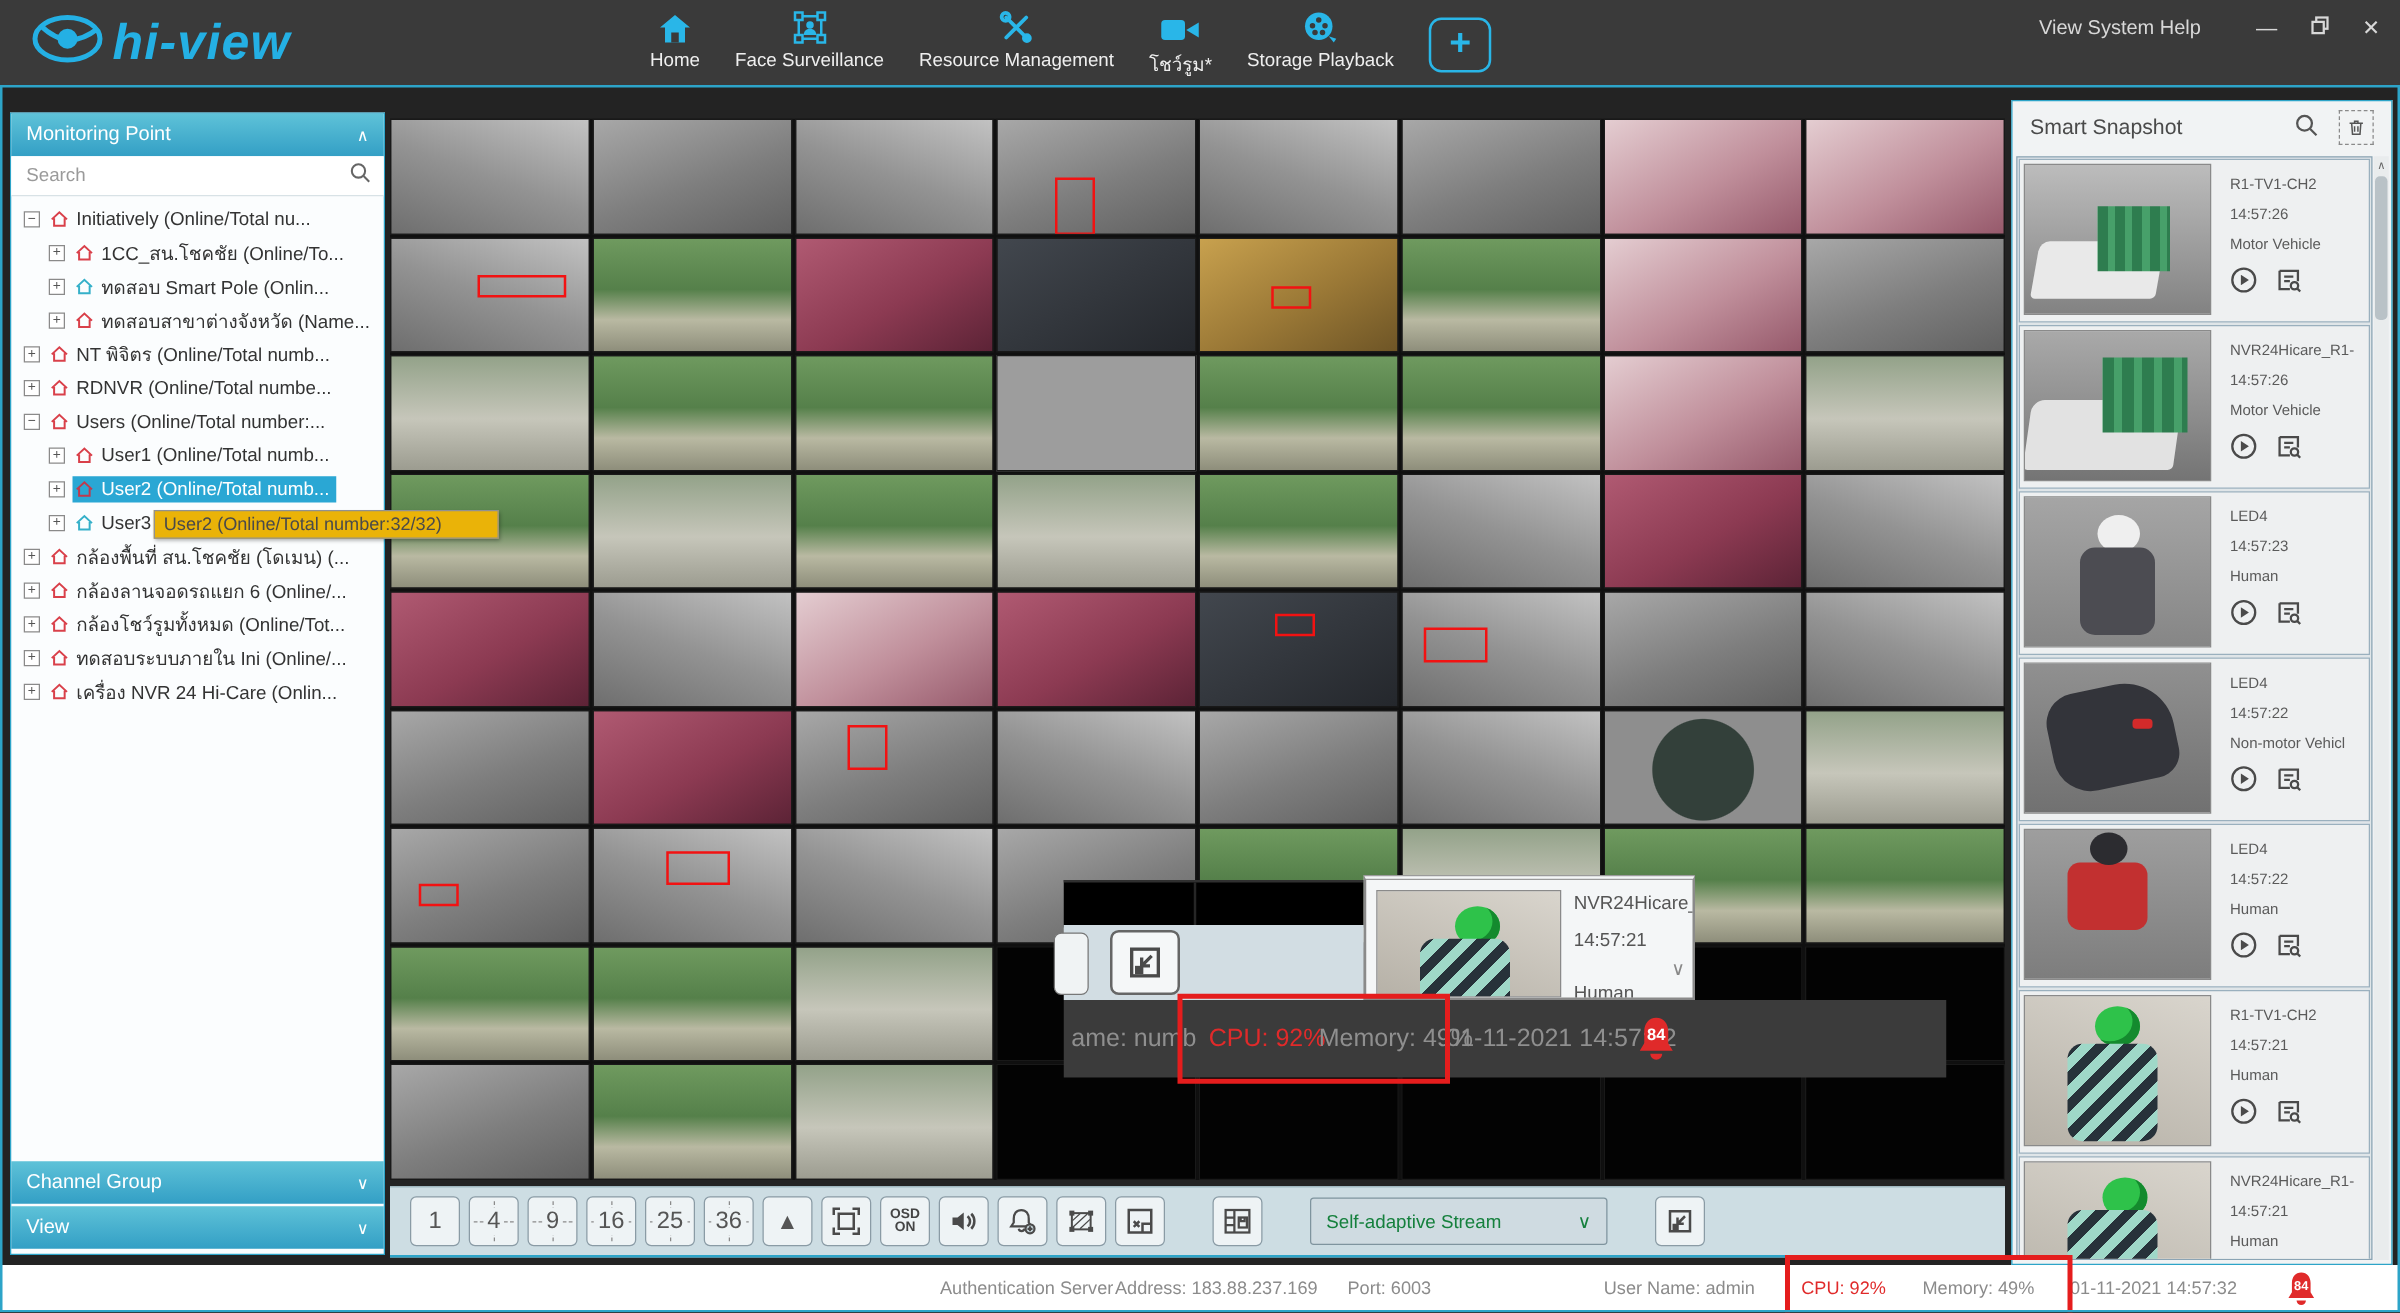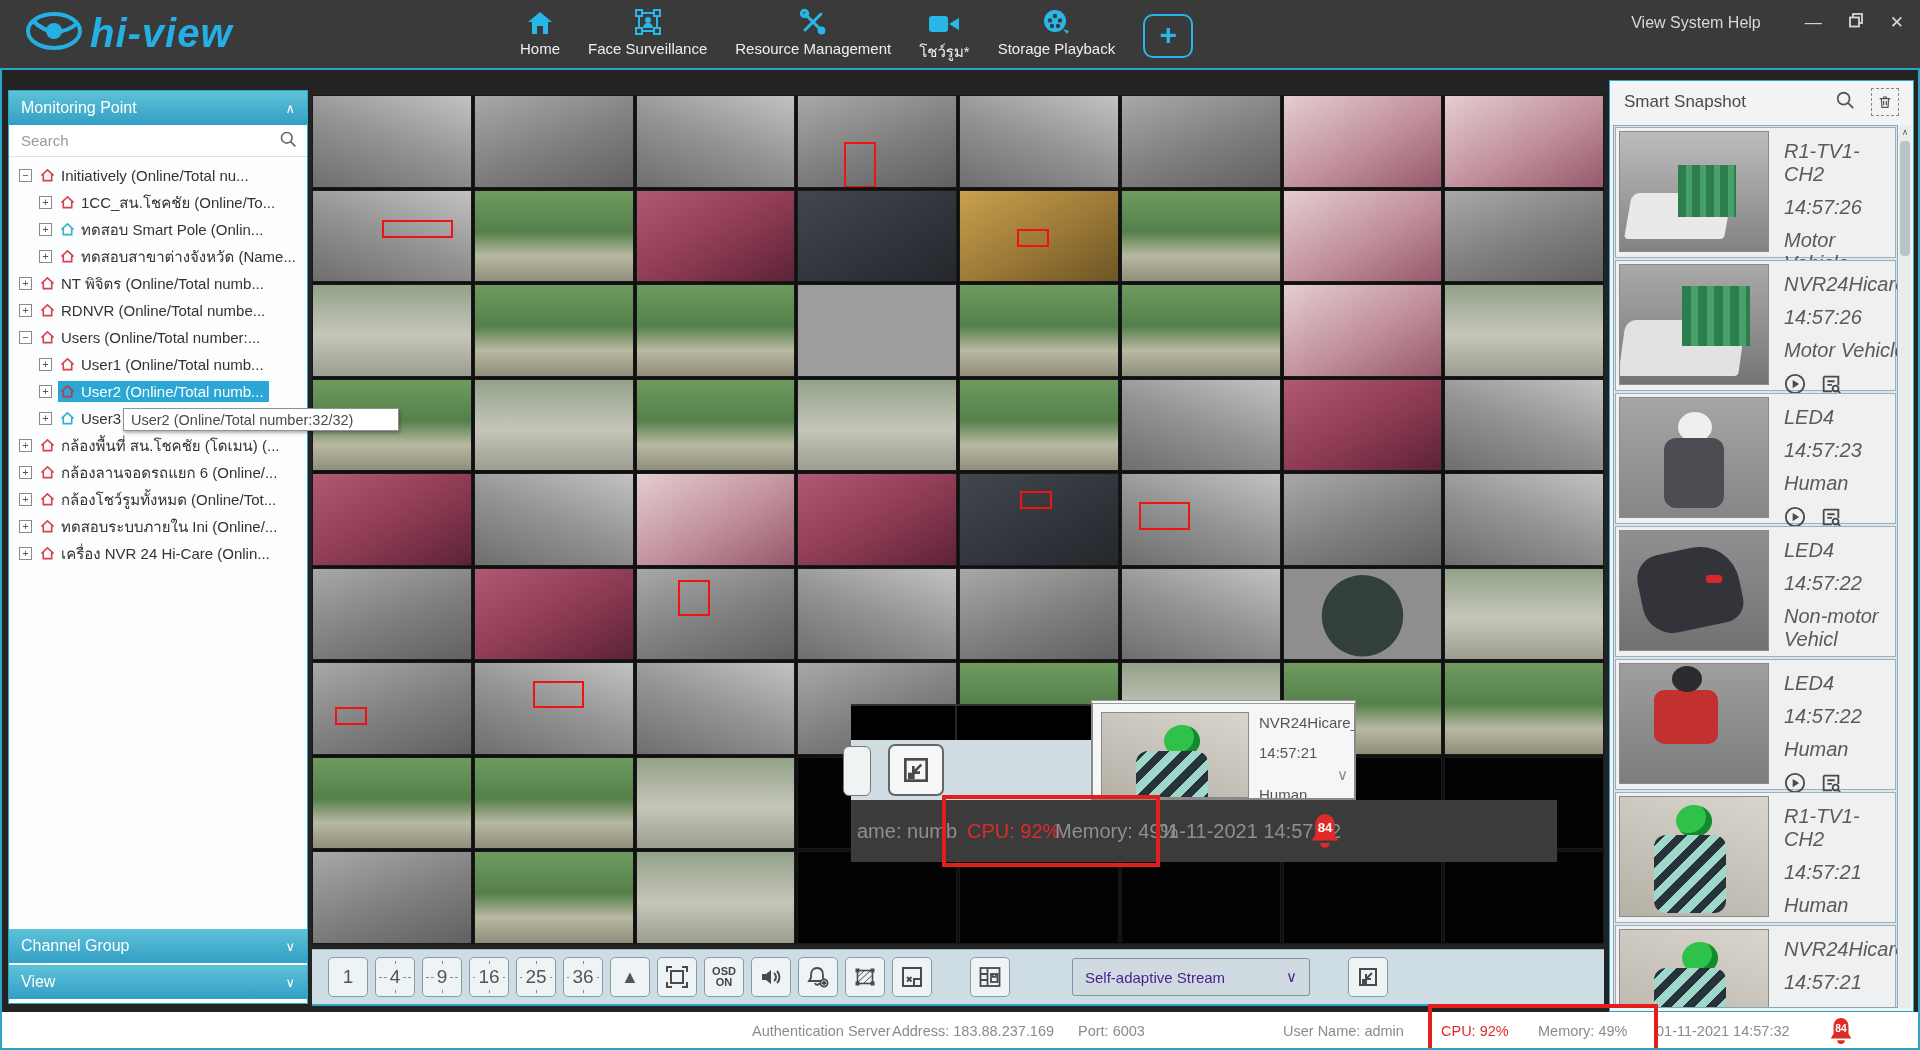--- a/index.html
+++ b/index.html
@@ -29,21 +29,21 @@
   .tree-row{display:flex;align-items:center;height:27px;font-size:15px;color:#333;white-space:nowrap;cursor:pointer;}
   .exp{width:11px;height:11px;border:1px solid #8a8a8a;background:#fff;font-size:11px;line-height:10px;
        text-align:center;color:#555;margin-right:6px;flex:none;}
   .hl{display:flex;align-items:center;gap:6px;padding:2px 5px 2px 2px;overflow:hidden;}
   .home{display:flex;flex:none;}
   .home-red{color:#d9404a;}.home-cyan{color:#35b0c9;}
   .tlab{overflow:hidden;text-overflow:ellipsis;}
   .tree-row.sel .hl{background:#2aa7d4;}
   .tree-row.sel .tlab{color:#fff;}
   .tree-row.sel .home{color:#c0394d;}
-  .tooltip{position:absolute;left:123px;top:408px;width:276px;height:23px;background:#ffffff;border:1px solid #919191;
+  .tooltip{position:absolute;left:123px;top:408px;width:276px;height:23px;background:#eab308;border:1px solid #919191;
            box-shadow:1px 2px 3px rgba(0,0,0,.3);font-size:14.5px;color:#4a4a4a;line-height:22px;padding-left:7px;
            z-index:60;white-space:nowrap;box-sizing:border-box;}
   
   #grid{position:absolute;left:312px;top:95px;width:1292px;height:849px;display:grid;
         grid-template-columns:repeat(8,1fr);grid-template-rows:repeat(9,1fr);gap:2px;background:#101010;z-index:1;}
   .cell{position:relative;border:1px solid #191919;overflow:hidden;box-sizing:border-box;}
   .t-bw{background:linear-gradient(160deg,#a8a8a8,#7e7e7e 55%,#616161);}
   .t-bw2{background:linear-gradient(200deg,#c2c2c2,#939393 50%,#6e6e6e);}
   .t-grn{background:linear-gradient(180deg,#6f9a5f 0%,#55804a 45%,#b9b9a2 72%,#8e8e7b);}
   .t-rd{background:linear-gradient(180deg,#93a289,#c6c6ba 55%,#9c9c90);}
@@ -61,32 +61,32 @@
            padding-left:16px;gap:7px;box-sizing:border-box;z-index:2;}
   .tb{width:40px;height:40px;background:#eef3f5;border:1px solid #8a9ba5;border-radius:5px;display:flex;
       align-items:center;justify-content:center;color:#4a4a4a;flex:none;position:relative;cursor:pointer;box-sizing:border-box;}
   .lb b{position:relative;z-index:1;background:#eef3f5;padding:0 3px;font-weight:normal;font-size:19px;color:#555;}
   .lb.dash::before{content:"";position:absolute;left:3px;right:3px;top:50%;border-top:1px dashed #8a8a8a;}
   .lb.dash::after{content:"";position:absolute;top:3px;bottom:3px;left:50%;border-left:1px dashed #8a8a8a;}
   .tri{font-size:18px;color:#555;}
   .osd{font-size:11px;font-weight:bold;line-height:11px;text-align:center;color:#444;}
   .tgap{width:24px;flex:none;}
   .dropdown{height:36px;min-width:212px;background:#cfdbe1;border:1px solid #7f949e;border-radius:3px;display:flex;
-            align-items:center;justify-content:space-between;padding:0 12px;font-size:15px;color:#4c1d95;flex:none;cursor:pointer;margin-left:24px;}
+            align-items:center;justify-content:space-between;padding:0 12px;font-size:15px;color:#15803d;flex:none;cursor:pointer;}
   
   .snap-panel{position:absolute;left:1609px;top:80px;width:305px;height:932px;background:#f1f3f4;
               border:1px solid #2da4c8;z-index:2;box-sizing:border-box;}
   .snap-head{height:42px;display:flex;align-items:center;padding:0 14px;color:#4a4a4a;font-size:17px;gap:16px;}
   .snap-head .title{flex:1;}
   .trash-box{width:26px;height:26px;border:1px dashed #8a8a8a;display:flex;align-items:center;justify-content:center;}
   #snapshots{position:absolute;left:3px;top:44px;right:15px;bottom:3px;overflow:hidden;border:1px solid #8ba4b4;
              background:#dfe5e8;display:flex;flex-direction:column;gap:2px;padding:1px;}
   .snap-entry{height:129px;flex:none;background:#eef0f1;border:1px solid #9ab0be;display:flex;}
   .th{width:150px;height:121px;margin:3px;border:1px solid #8a8a8a;flex:none;position:relative;overflow:hidden;box-sizing:border-box;}
-  .snap-info{padding:12px 0 12px 12px;font-size:20px;color:#5a5a5a;display:flex;flex-direction:column;gap:10px;font-style:italic;}
+  .snap-info{padding:12px 0 12px 12px;font-size:12px;color:#5a5a5a;display:flex;flex-direction:column;gap:10px;}
   .snap-actions{display:flex;gap:14px;margin-top:1px;}
   .sicon{cursor:pointer;display:flex;}
   .sb{position:absolute;right:2px;top:44px;width:12px;bottom:3px;background:#e9eced;z-index:3;}
   .sb-up{height:14px;color:#666;font-size:9px;text-align:center;line-height:14px;cursor:pointer;}
   .sb-thumb{position:absolute;top:16px;left:1px;width:10px;height:115px;background:#b9c2c7;border-radius:4px;cursor:pointer;}
   
   .th-truck{background:linear-gradient(180deg,#bcbcbc,#9a9a9a 60%,#828282);}
   .th-truck::before{content:"";position:absolute;left:8px;bottom:12px;width:100px;height:46px;background:#e9e9e9;
                     border-radius:8px 10px 4px 4px;transform:skewX(-10deg);}
   .th-truck::after{content:"";position:absolute;left:58px;bottom:34px;width:58px;height:52px;

